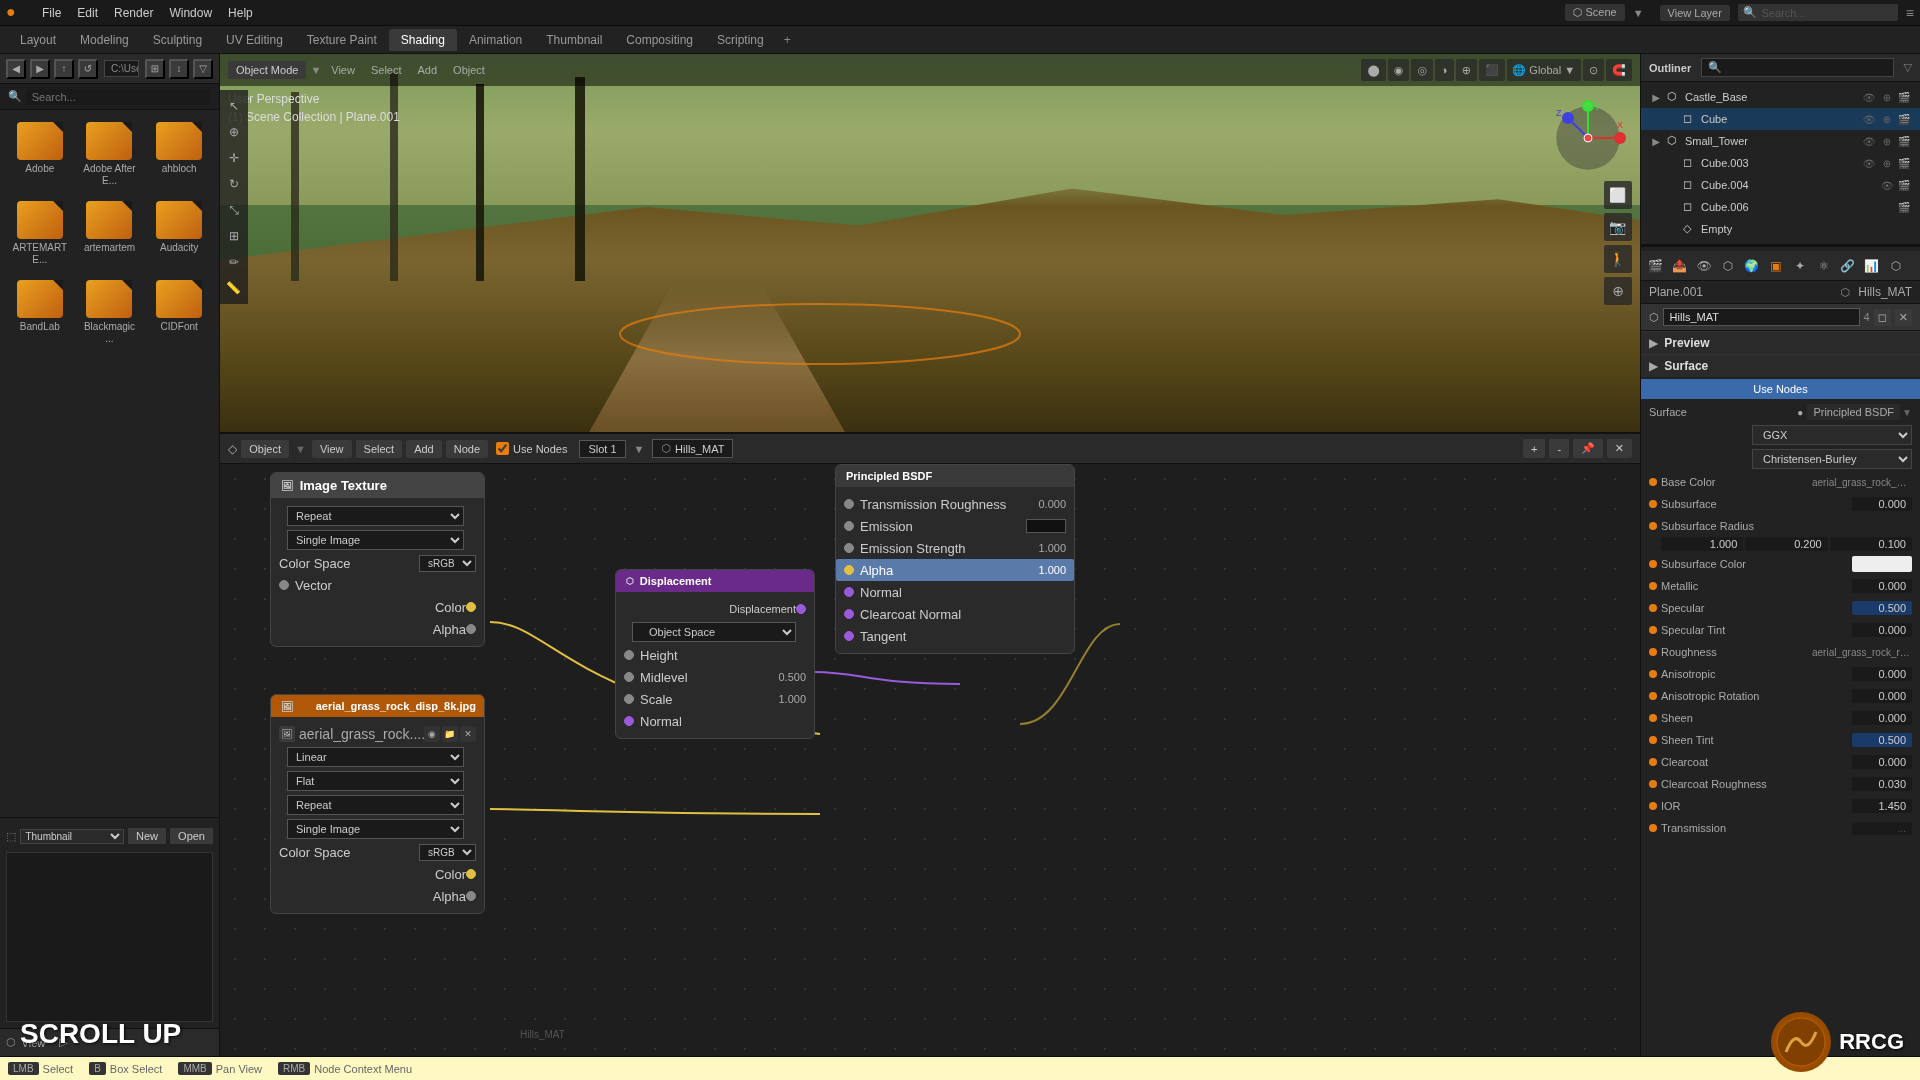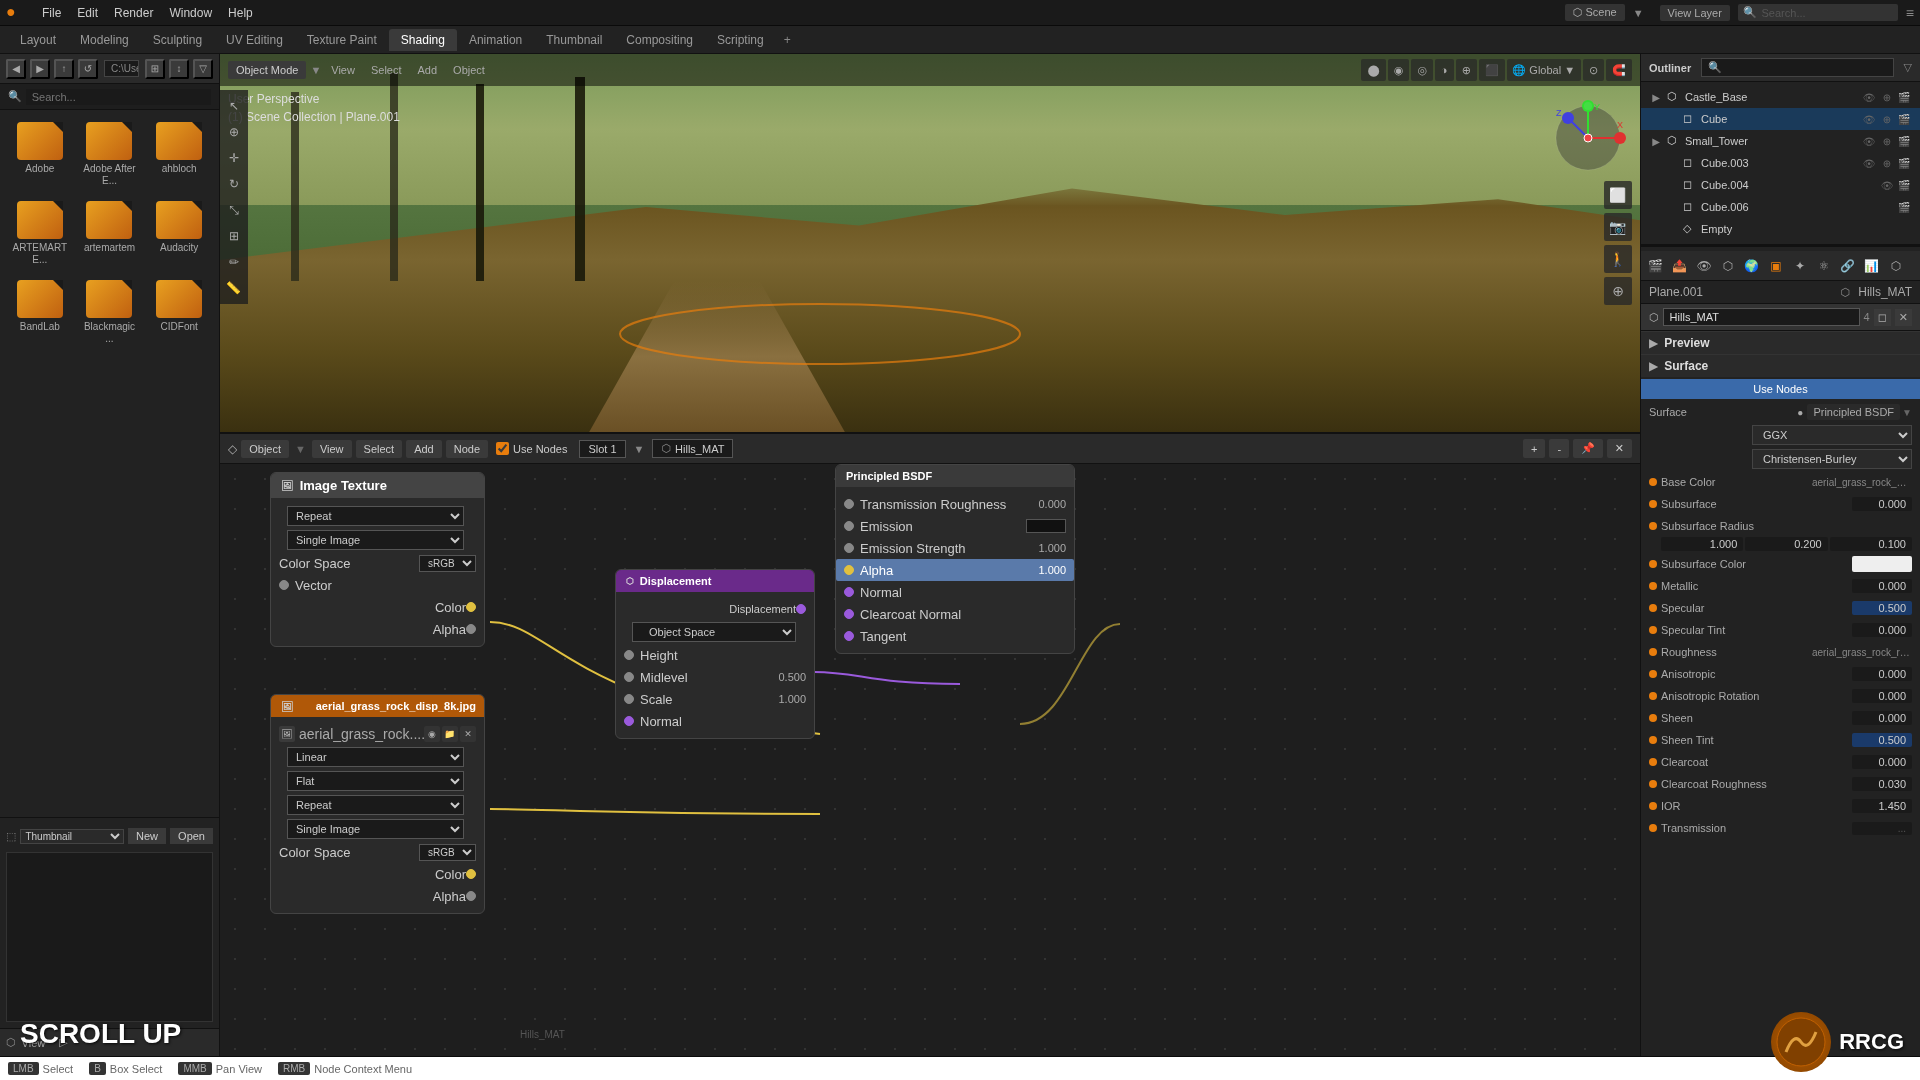--- a/index.html
+++ b/index.html
@@ -527,21 +527,21 @@
       border-radius: 2px;
       display: flex;
       align-items: center;
       justify-content: center;
       font-size: 12px;
     }
 
     
     .status-bar {
       height: 24px;
-      background: #ffffff;
+      background: #fef9c3;
       display: flex;
       align-items: center;
       padding: 0 8px;
       font-size: 11px;
       color: #666;
       border-top: 1px solid #0a0a0a;
       gap: 16px;
       position: absolute;
       bottom: 0;
       left: 0;

